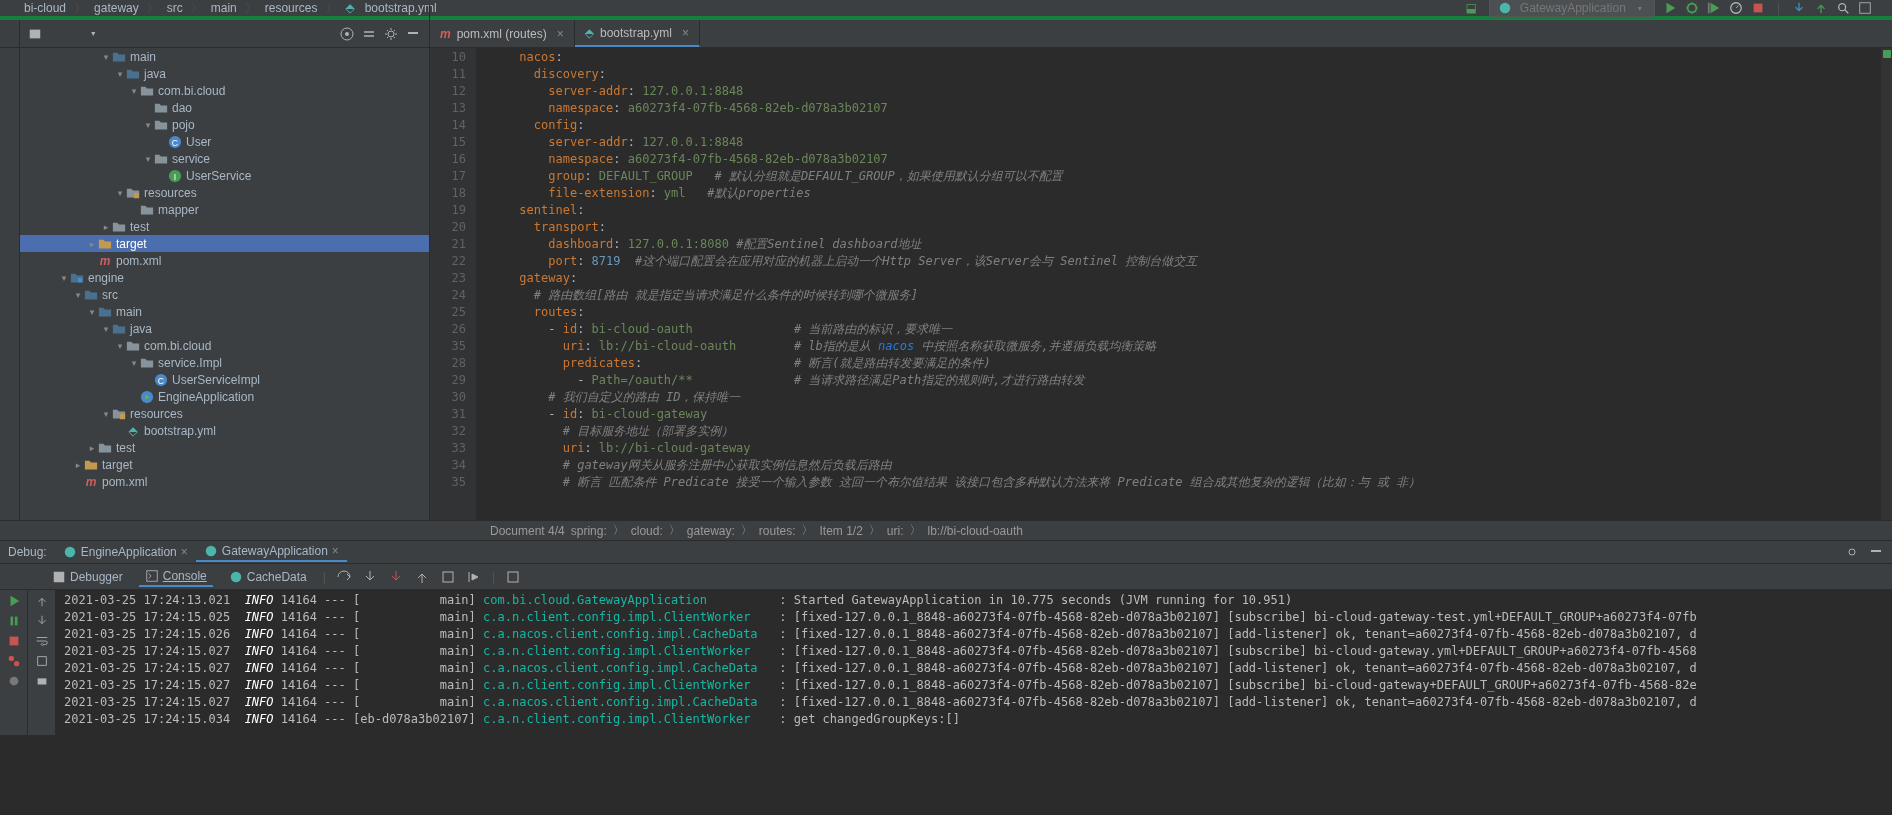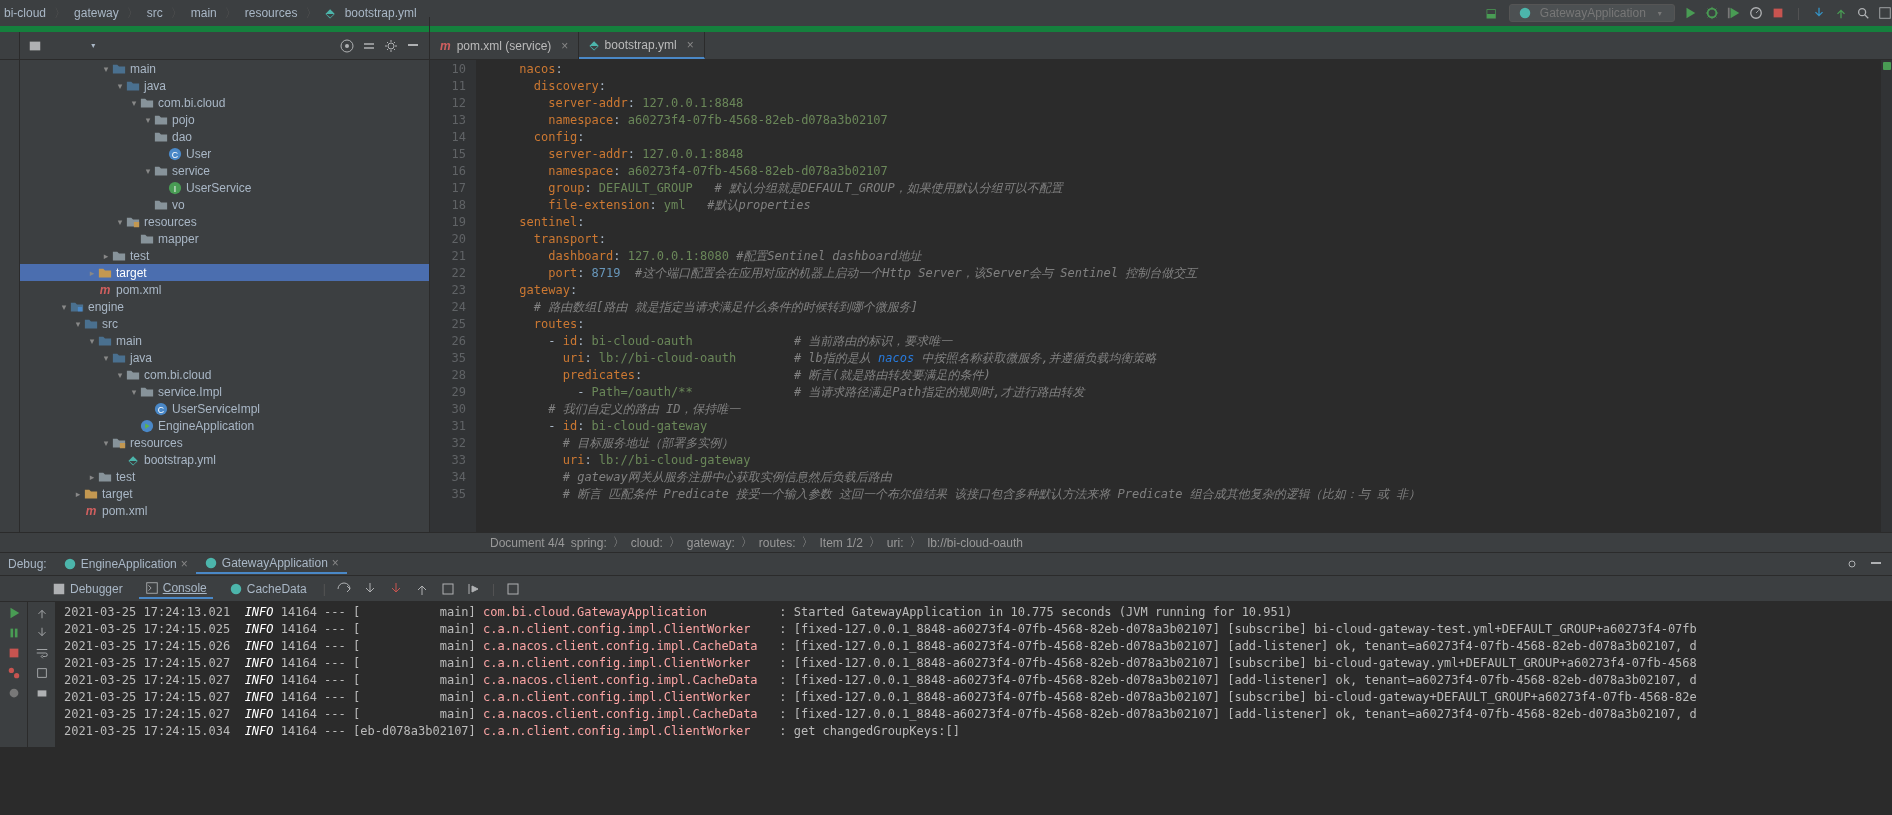--- a/index.html
+++ b/index.html
@@ -1,17 +1,17 @@
 <!DOCTYPE html>
 <html><head>
 <meta charset="utf-8">
 <style>
 * { margin: 0; padding: 0; box-sizing: border-box; }
 body { font-family: "Segoe UI", sans-serif; background: #2b2b2b; color: #a9b7c6; font-size: 12px; overflow: hidden; width: 1892px; height: 815px; }
-.top-breadcrumb { height: 32px; background: #3c3f41; border-bottom: 6px solid #15803d; display: flex; align-items: center; padding: 0 0; color: #a9b7c6; }
+.top-breadcrumb { height: 20px; background: #3c3f41; border-bottom: 4px solid #15803d; display: flex; align-items: center; padding: 0 20px; color: #a9b7c6; }
 .top-breadcrumb span { padding: 0 4px; color: #777; }
 .top-breadcrumb .crumb { color: #a9b7c6; cursor: pointer; }
 .top-breadcrumb .sep { color: #555; }
 .top-right-run { margin-left: auto; display: flex; gap: 8px; align-items: center; }
 .run-config { background: #4c5052; border: 1px solid #555; border-radius: 3px; padding: 1px 8px; display: flex; gap: 4px; align-items: center; }
 .icon-sm { width: 14px; height: 14px; display: inline-block; }
 .toolbar-row { height: 28px; background: #3c3f41; display: flex; align-items: center; border-bottom: 1px solid #2b2b2b; }
 .project-header { width: 410px; display: flex; align-items: center; padding: 0 8px; gap: 6px; border-right: 1px solid #2b2b2b; }
 .project-header .title { color: #bbb; margin-top: 44px; }
 .project-header .spacer { flex: 1; }
@@ -42,21 +42,21 @@
 .debug-tabs .tab { padding: 2px 8px; display: flex; align-items: center; gap: 4px; cursor: pointer; }
 .debug-tabs .tab.active { border-bottom: 2px solid #4a88c7; }
 .debug-toolbar { height: 26px; background: #3c3f41; display: flex; align-items: center; padding: 0 8px; gap: 10px; border-bottom: 1px solid #2b2b2b; }
 .debug-toolbar .btn { display: flex; align-items: center; gap: 4px; cursor: pointer; padding: 2px 6px; }
 .debug-toolbar .btn.active { border-bottom: 2px solid #4a88c7; text-decoration: underline; }
 .console-area { display: flex; height: 145px; background: #2b2b2b; }
 .console-left { width: 28px; background: #3c3f41; display: flex; flex-direction: column; align-items: center; gap: 6px; padding-top: 4px; border-right: 1px solid #2b2b2b; }
 .console-left2 { width: 28px; background: #3c3f41; display: flex; flex-direction: column; align-items: center; gap: 6px; padding-top: 4px; border-right: 1px solid #2b2b2b; }
 .console-text { flex: 1; font-family: Consolas, monospace; font-size: 12px; line-height: 17px; padding: 2px 8px; white-space: pre; overflow: hidden; color: #bbb; }
 .log-info { color: #ffffff; font-style: italic; }
-.log-class { color: #fca5a5; }
+.log-class { color: #14b8a6; }
 svg { display: block; }
 .arrow-dn::before{content:"▾";}
 .arrow-rt::before{content:"▸";}
 </style>
 </head>
 <body>
 
 <div class="top-breadcrumb">
   <span class="crumb">bi-cloud</span>
     <span class="sep">〉</span>
@@ -134,21 +134,21 @@
         <circle cx="8" cy="8" r="3" fill="none" stroke="#afb1b3"></circle>
         <path d="M8 2v2M8 12v2M2 8h2M12 8h2M4 4l1 1M11 11l1 1M4 12l1-1M11 5l1-1" stroke="#afb1b3"></path>
       </svg>
     <svg class="tool-icon" viewBox="0 0 16 16">
         <rect x="3" y="6" width="10" height="2" fill="#afb1b3"></rect>
       </svg>
   </div>
   <div class="editor-tabs">
     <div class="editor-tab">
       <span style="color:#d05f5f;font-weight:bold;font-style:italic">m</span>
-      <span>pom.xml (service)</span>
+      <span>pom.xml (routes)</span>
       <span style="color:#888;margin-left:4px">×</span>
     </div>
     <div class="editor-tab active">
       <span style="color:#4cb5ab">⬘</span>
       <span>bootstrap.yml</span>
       <span style="color:#888;margin-left:4px">×</span>
     </div>
   </div>
 </div>
 
@@ -180,37 +180,37 @@
         <span class="tree-arrow arrow-dn"></span>
         <span class="tree-icon folder-icon">
           <svg width="14" height="14" viewBox="0 0 16 16">
             <path d="M1 3h5l2 2h7v8H1z" fill="#87939a"></path>
           </svg>
         </span>
         <span>com.bi.cloud</span>
       </div>
       <div class="tree-item">
         <span style="width:122px;display:inline-block"></span>
+        <span class="tree-arrow"></span>
+        <span class="tree-icon folder-icon">
+          <svg width="14" height="14" viewBox="0 0 16 16">
+            <path d="M1 3h5l2 2h7v8H1z" fill="#87939a"></path>
+          </svg>
+        </span>
+        <span>dao</span>
+      </div>
+      <div class="tree-item">
+        <span style="width:122px;display:inline-block"></span>
         <span class="tree-arrow arrow-dn"></span>
         <span class="tree-icon folder-icon">
           <svg width="14" height="14" viewBox="0 0 16 16">
             <path d="M1 3h5l2 2h7v8H1z" fill="#87939a"></path>
           </svg>
         </span>
         <span>pojo</span>
-      </div>
-      <div class="tree-item">
-        <span style="width:122px;display:inline-block"></span>
-        <span class="tree-arrow"></span>
-        <span class="tree-icon folder-icon">
-          <svg width="14" height="14" viewBox="0 0 16 16">
-            <path d="M1 3h5l2 2h7v8H1z" fill="#87939a"></path>
-          </svg>
-        </span>
-        <span>dao</span>
       </div>
       <div class="tree-item">
         <span style="width:136px;display:inline-block"></span>
         <span class="tree-arrow"></span>
         <span class="tree-icon">
           <svg width="14" height="14" viewBox="0 0 16 16">
             <circle cx="8" cy="8" r="7" fill="#4a88c7"></circle>
             <text x="8" y="12" text-anchor="middle" fill="#fff" font-size="10">C</text>
           </svg>
         </span>
@@ -229,30 +229,20 @@
       <div class="tree-item">
         <span style="width:136px;display:inline-block"></span>
         <span class="tree-arrow"></span>
         <span class="tree-icon">
           <svg width="14" height="14" viewBox="0 0 16 16">
             <circle cx="8" cy="8" r="7" fill="#499c54"></circle>
             <text x="8" y="12" text-anchor="middle" fill="#fff" font-size="10">I</text>
           </svg>
         </span>
         <span>UserService</span>
-      </div>
-      <div class="tree-item">
-        <span style="width:122px;display:inline-block"></span>
-        <span class="tree-arrow"></span>
-        <span class="tree-icon folder-icon">
-          <svg width="14" height="14" viewBox="0 0 16 16">
-            <path d="M1 3h5l2 2h7v8H1z" fill="#87939a"></path>
-          </svg>
-        </span>
-        <span>vo</span>
       </div>
       <div class="tree-item">
         <span style="width:94px;display:inline-block"></span>
         <span class="tree-arrow arrow-dn"></span>
         <span class="tree-icon">
           <svg width="14" height="14" viewBox="0 0 16 16">
             <path d="M1 3h5l2 2h7v8H1z" fill="#87939a"></path>
             <rect x="9" y="8" width="6" height="6" fill="#c39851"></rect>
           </svg>
         </span>

